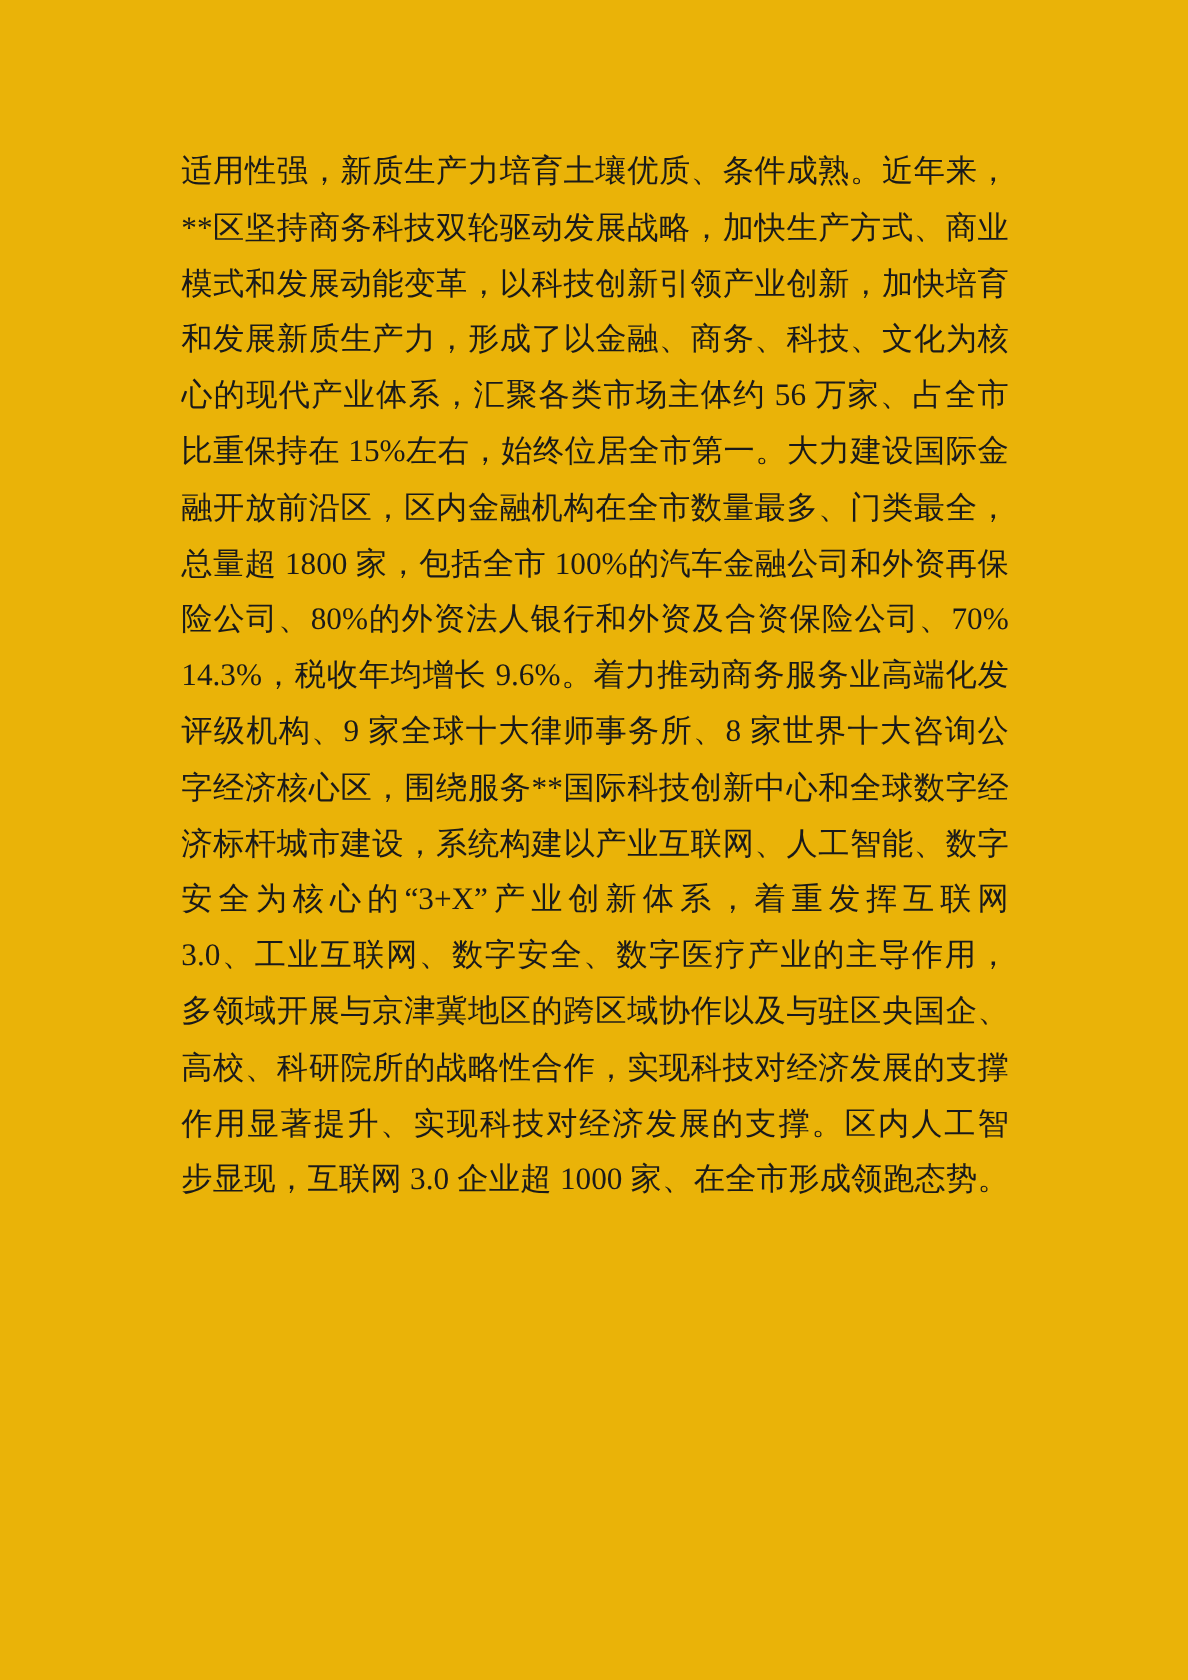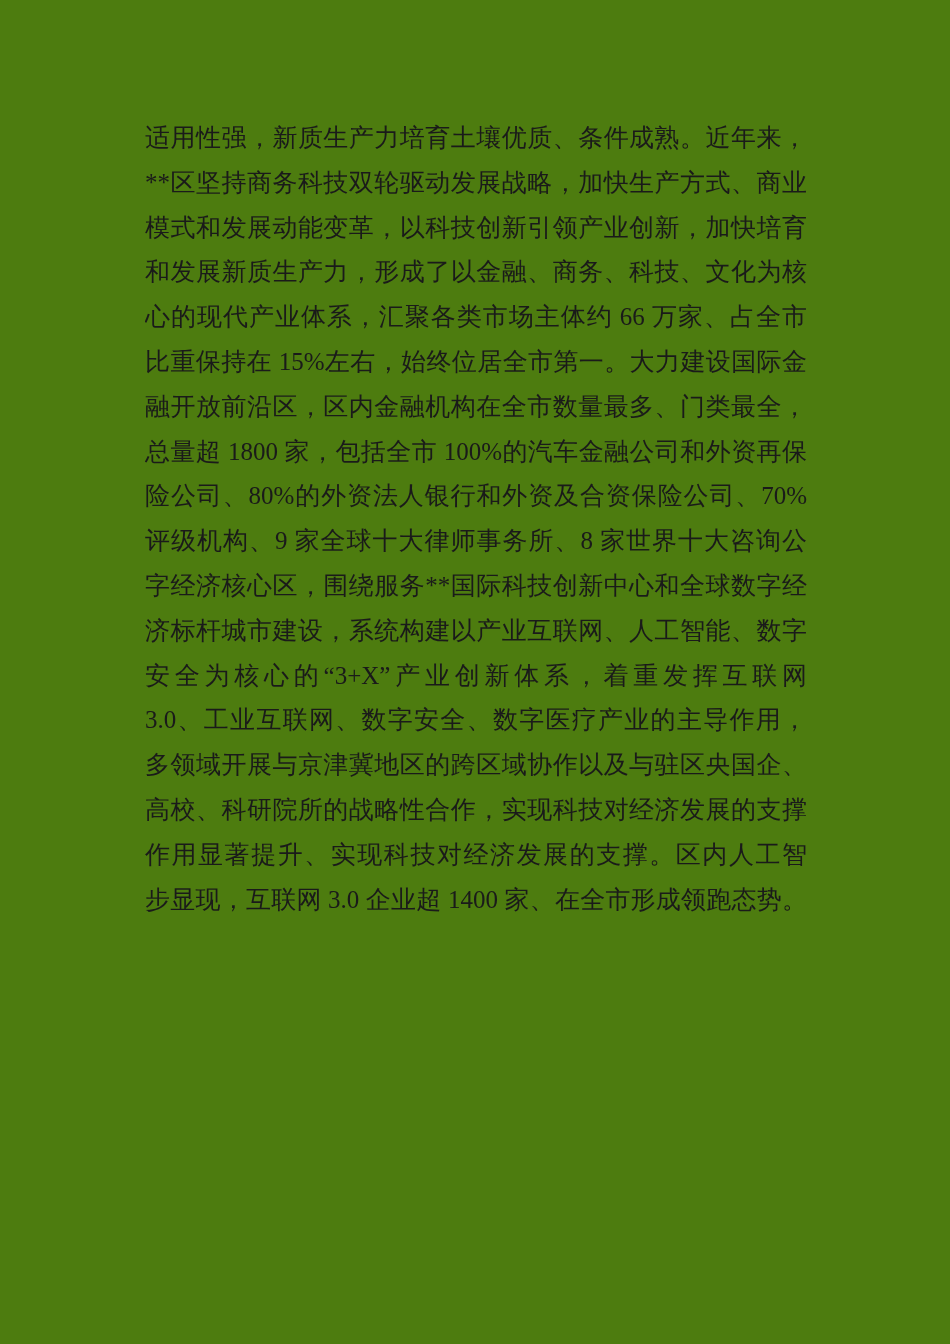--- a/index.html
+++ b/index.html
@@ -4,21 +4,21 @@
 <style>
   html, body {
     margin: 0;
     padding: 0;
     background: #ffffff;
   }
   .page {
     position: relative;
     width: 950px;
     height: 1344px;
-    background: #4d7c0f;
+    background: #eab308;
     overflow: hidden;
   }
   .text-block {
     position: absolute;
     left: 145px;
     top: 116px;
     width: 662px;
   }
   .text-line {
     font-family: "Liberation Serif", "DejaVu Serif", serif;
@@ -34,28 +34,29 @@
 </style>
 </head>
 <body>
 
 <div class="page">
   <div class="text-block">
     <div class="text-line">适用性强，新质生产力培育土壤优质、条件成熟。近年来，</div>
     <div class="text-line">**区坚持商务科技双轮驱动发展战略，加快生产方式、商业</div>
     <div class="text-line">模式和发展动能变革，以科技创新引领产业创新，加快培育</div>
     <div class="text-line">和发展新质生产力，形成了以金融、商务、科技、文化为核</div>
-    <div class="text-line">心的现代产业体系，汇聚各类市场主体约 66 万家、占全市</div>
+    <div class="text-line">心的现代产业体系，汇聚各类市场主体约 56 万家、占全市</div>
     <div class="text-line">比重保持在 15%左右，始终位居全市第一。大力建设国际金</div>
     <div class="text-line">融开放前沿区，区内金融机构在全市数量最多、门类最全，</div>
     <div class="text-line">总量超 1800 家，包括全市 100%的汽车金融公司和外资再保</div>
     <div class="text-line">险公司、80%的外资法人银行和外资及合资保险公司、70%</div>
+    <div class="text-line">14.3%，税收年均增长 9.6%。着力推动商务服务业高端化发</div>
     <div class="text-line">评级机构、9 家全球十大律师事务所、8 家世界十大咨询公</div>
     <div class="text-line">字经济核心区，围绕服务**国际科技创新中心和全球数字经</div>
     <div class="text-line">济标杆城市建设，系统构建以产业互联网、人工智能、数字</div>
     <div class="text-line">安全为核心的“3+X”产业创新体系，着重发挥互联网</div>
     <div class="text-line">3.0、工业互联网、数字安全、数字医疗产业的主导作用，</div>
     <div class="text-line">多领域开展与京津冀地区的跨区域协作以及与驻区央国企、</div>
     <div class="text-line">高校、科研院所的战略性合作，实现科技对经济发展的支撑</div>
     <div class="text-line">作用显著提升、实现科技对经济发展的支撑。区内人工智能、</div>
-    <div class="text-line">步显现，互联网 3.0 企业超 1400 家、在全市形成领跑态势。</div>
+    <div class="text-line">步显现，互联网 3.0 企业超 1000 家、在全市形成领跑态势。</div>
   </div>
 </div>
 
 </body></html>

